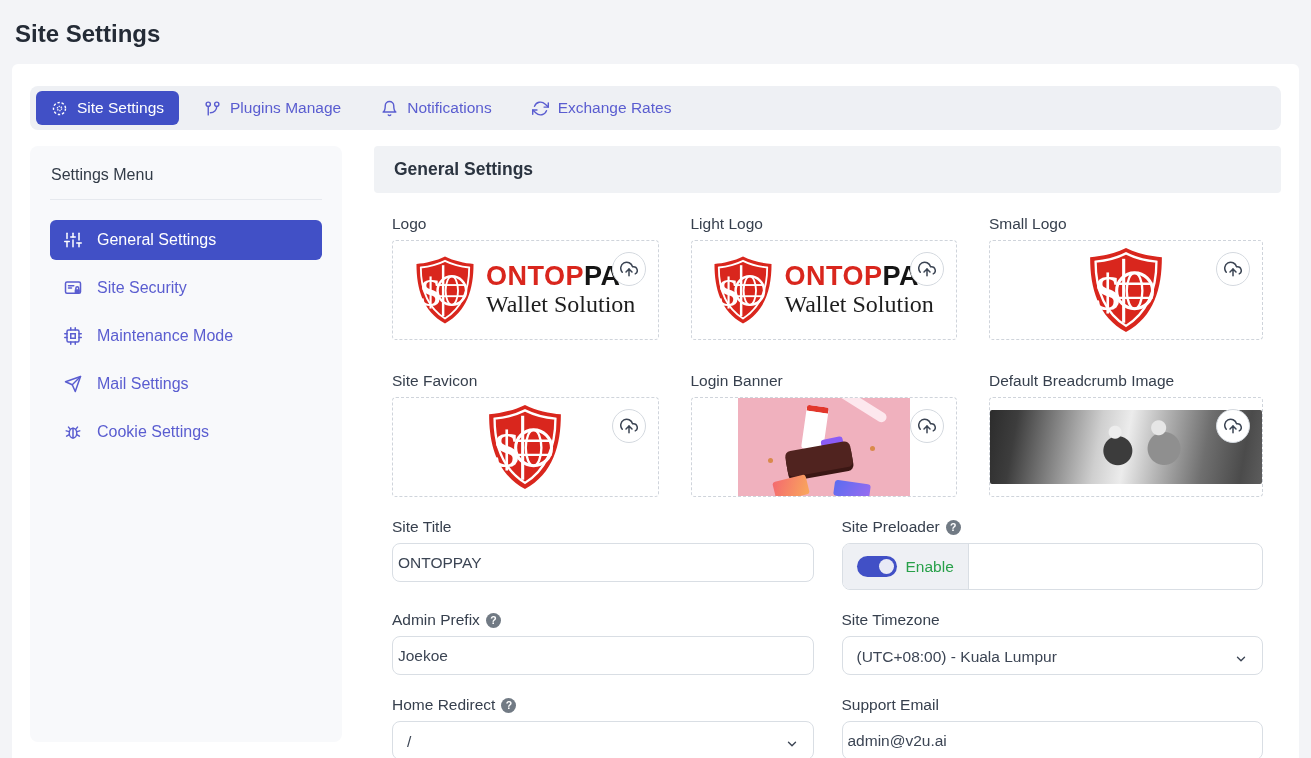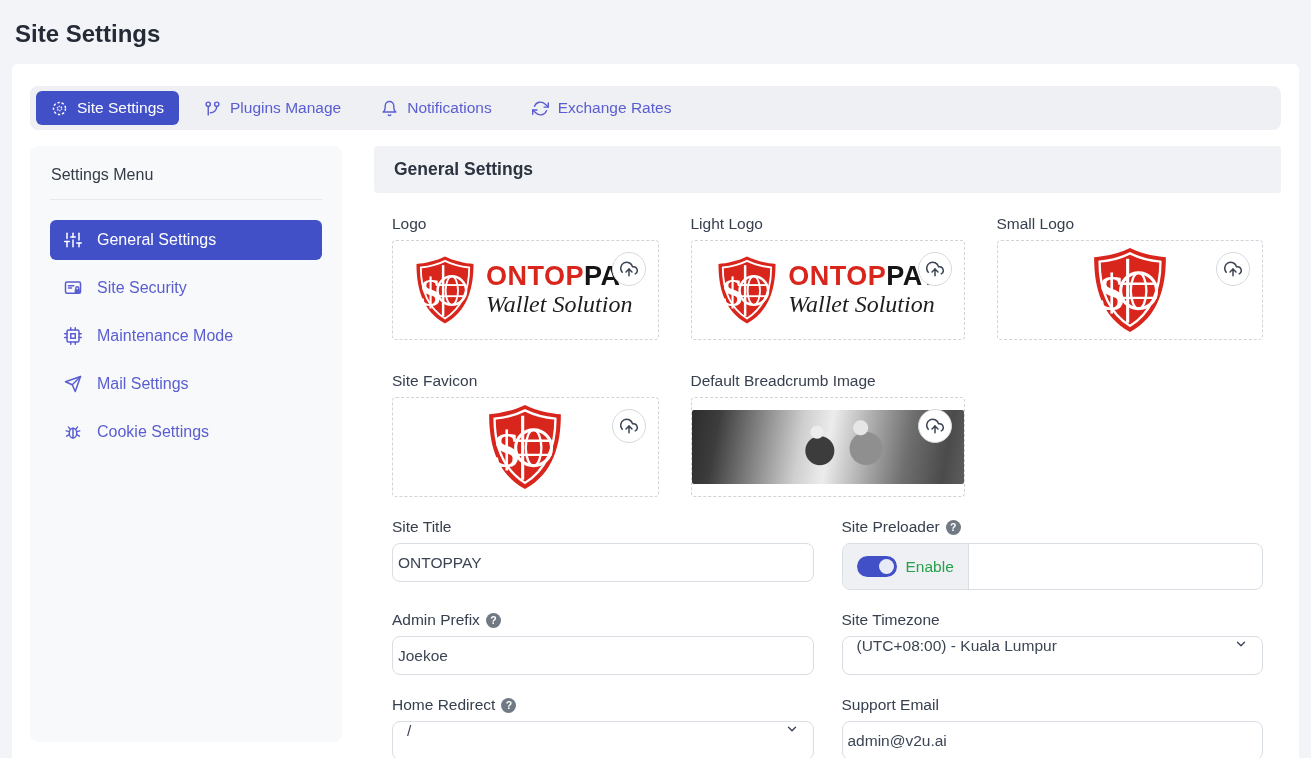--- a/index.html
+++ b/index.html
@@ -45,21 +45,21 @@
   .upload-box { position:relative; height:100px; border:1px dashed #cfd4db; border-radius:4px;
     background:#fff; display:flex; align-items:center; justify-content:center; overflow:hidden;
     cursor:pointer; }
   .upload-btn { position:absolute; top:11px; right:12px; width:34px; height:34px;
     border-radius:50%; background:#fff; border:1px solid #d4d9df;
     display:flex; align-items:center; justify-content:center; cursor:pointer; z-index:3; }
 
   .logo-lockup { display:flex; align-items:center; gap:10px; }
   .wm { font-size:27px; font-weight:800; letter-spacing:.5px; line-height:1.05; }
   .wm .red { color:#d9261d; } .wm .blk { color:#151515; }
-  .tagline { font-family:"Liberation Serif","DejaVu Serif",serif; font-size:24px; color:#1d1d1d;font-style:italic; }
+  .tagline { font-family:"Liberation Serif","DejaVu Serif",serif; font-size:24px; color:#1d1d1d; }
 
   
   .banner-art { position:relative; width:172px; height:98px; background:#f0b1be; overflow:hidden; }
   .ba-phone { position:absolute; left:48px; top:48px; width:66px; height:26px; background:#50231f;
     border-radius:6px; transform:rotate(-10deg); box-shadow:0 4px 0 #3a1714; }
   .ba-receipt { position:absolute; left:66px; top:8px; width:22px; height:44px; background:#fff;
     border-radius:3px; transform:rotate(8deg); border-top:6px solid #e2372c; }
   .ba-fold { position:absolute; left:84px; top:40px; width:22px; height:18px; background:#8b5cf6;
     border-radius:3px; transform:rotate(-12deg); }
   .ba-wand { position:absolute; left:96px; top:2px; width:56px; height:10px; background:#fde8ee;
@@ -82,22 +82,22 @@
   
   .form-grid { display:grid; grid-template-columns:1fr 1fr; column-gap:28px; row-gap:21px; margin-top:21px; }
   .field-label { font-size:15.5px; color:#37404e; margin-bottom:7px; display:flex; align-items:center; gap:6px; }
   .help-icon { width:15px; height:15px; border-radius:50%; background:#717a84; color:#fff;
     font-size:10.5px; font-weight:700; display:inline-flex; align-items:center; justify-content:center; }
   .help-icon::before { content:"?"; }
   .text-input { width:100%; height:39px; border:1px solid #d9dee4; border-radius:8px;
     padding:0 5px; font-size:15.5px; color:#3c4554; background:#fff; outline:none;
     font-family:inherit; }
   .select { width:100%; height:39px; border:1px solid #d9dee4; border-radius:8px;
-    padding:0 14px; font-size:15.5px; color:#3c4554; background:#fff;
-    display:flex; align-items:flex-start; justify-content:space-between; cursor:pointer; }
+    padding:8px 14px; font-size:15.5px; color:#3c4554; background:#fff;
+    display:flex; align-items:flex-end; justify-content:space-between; cursor:pointer; }
 
   .preloader-ctl { display:flex; align-items:stretch; height:47px; border:1px solid #d9dee4;
     border-radius:8px; overflow:hidden; background:#fff; }
   .preloader-left { background:#eef0f4; border-right:1px solid #d9dee4; display:flex;
     align-items:center; gap:9px; padding:0 14px; flex:0 0 auto; }
   .toggle { width:40px; height:21px; border-radius:11px; background:#4150c6; position:relative;
     cursor:pointer; flex:0 0 auto; }
   .toggle .knob { position:absolute; right:3px; top:3px; width:15px; height:15px; border-radius:50%;
     background:#e8eaf6; }
   .toggle-label { color:#27a049; font-size:15.5px; }
@@ -351,20 +351,44 @@
                   <ellipse cx="61" cy="57" rx="10" ry="23" fill="none" stroke="#fff" stroke-width="3"></ellipse>
                   <line x1="38" y1="48" x2="84" y2="48" stroke="#fff" stroke-width="3"></line>
                   <line x1="38" y1="66" x2="84" y2="66" stroke="#fff" stroke-width="3"></line>
                   <line x1="47" y1="16" x2="47" y2="98" stroke="#fff" stroke-width="4"></line>
                   <text x="10" y="82" font-family="Liberation Serif,serif" font-size="66" font-weight="bold" fill="#fff">$</text>
                 </svg>
               </span>
             </div>
           </div>
 
+          <div>
+            <div class="upload-label">Login Banner</div>
+            <div class="upload-box">
+              <button class="upload-btn">
+                <span>
+                  <svg class="icon" width="18" height="18" viewBox="0 0 24 24" fill="none" stroke="#3b4453" stroke-width="2" stroke-linecap="round" stroke-linejoin="round">
+                    <polyline points="16 16 12 12 8 16"></polyline>
+                      <line x1="12" y1="12" x2="12" y2="21"></line>
+                    <path d="M20.39 18.39A5 5 0 0 0 18 9h-1.26A8 8 0 1 0 3 16.3"></path>
+                  </svg>
+                </span>
+              </button>
+              <div class="banner-art">
+                <div class="ba-wand"></div>
+                <div class="ba-receipt"></div>
+                <div class="ba-fold"></div>
+                <div class="ba-phone"></div>
+                <div class="ba-card1"></div>
+                <div class="ba-card2"></div>
+                <div class="ba-dot" style="left:30px; top:60px;"></div>
+                <div class="ba-dot" style="left:132px; top:48px;"></div>
+              </div>
+            </div>
+          </div>
 
           <div>
             <div class="upload-label">Default Breadcrumb Image</div>
             <div class="upload-box">
               <button class="upload-btn">
                 <span>
                   <svg class="icon" width="18" height="18" viewBox="0 0 24 24" fill="none" stroke="#3b4453" stroke-width="2" stroke-linecap="round" stroke-linejoin="round">
                     <polyline points="16 16 12 12 8 16"></polyline>
                       <line x1="12" y1="12" x2="12" y2="21"></line>
                     <path d="M20.39 18.39A5 5 0 0 0 18 9h-1.26A8 8 0 1 0 3 16.3"></path>

